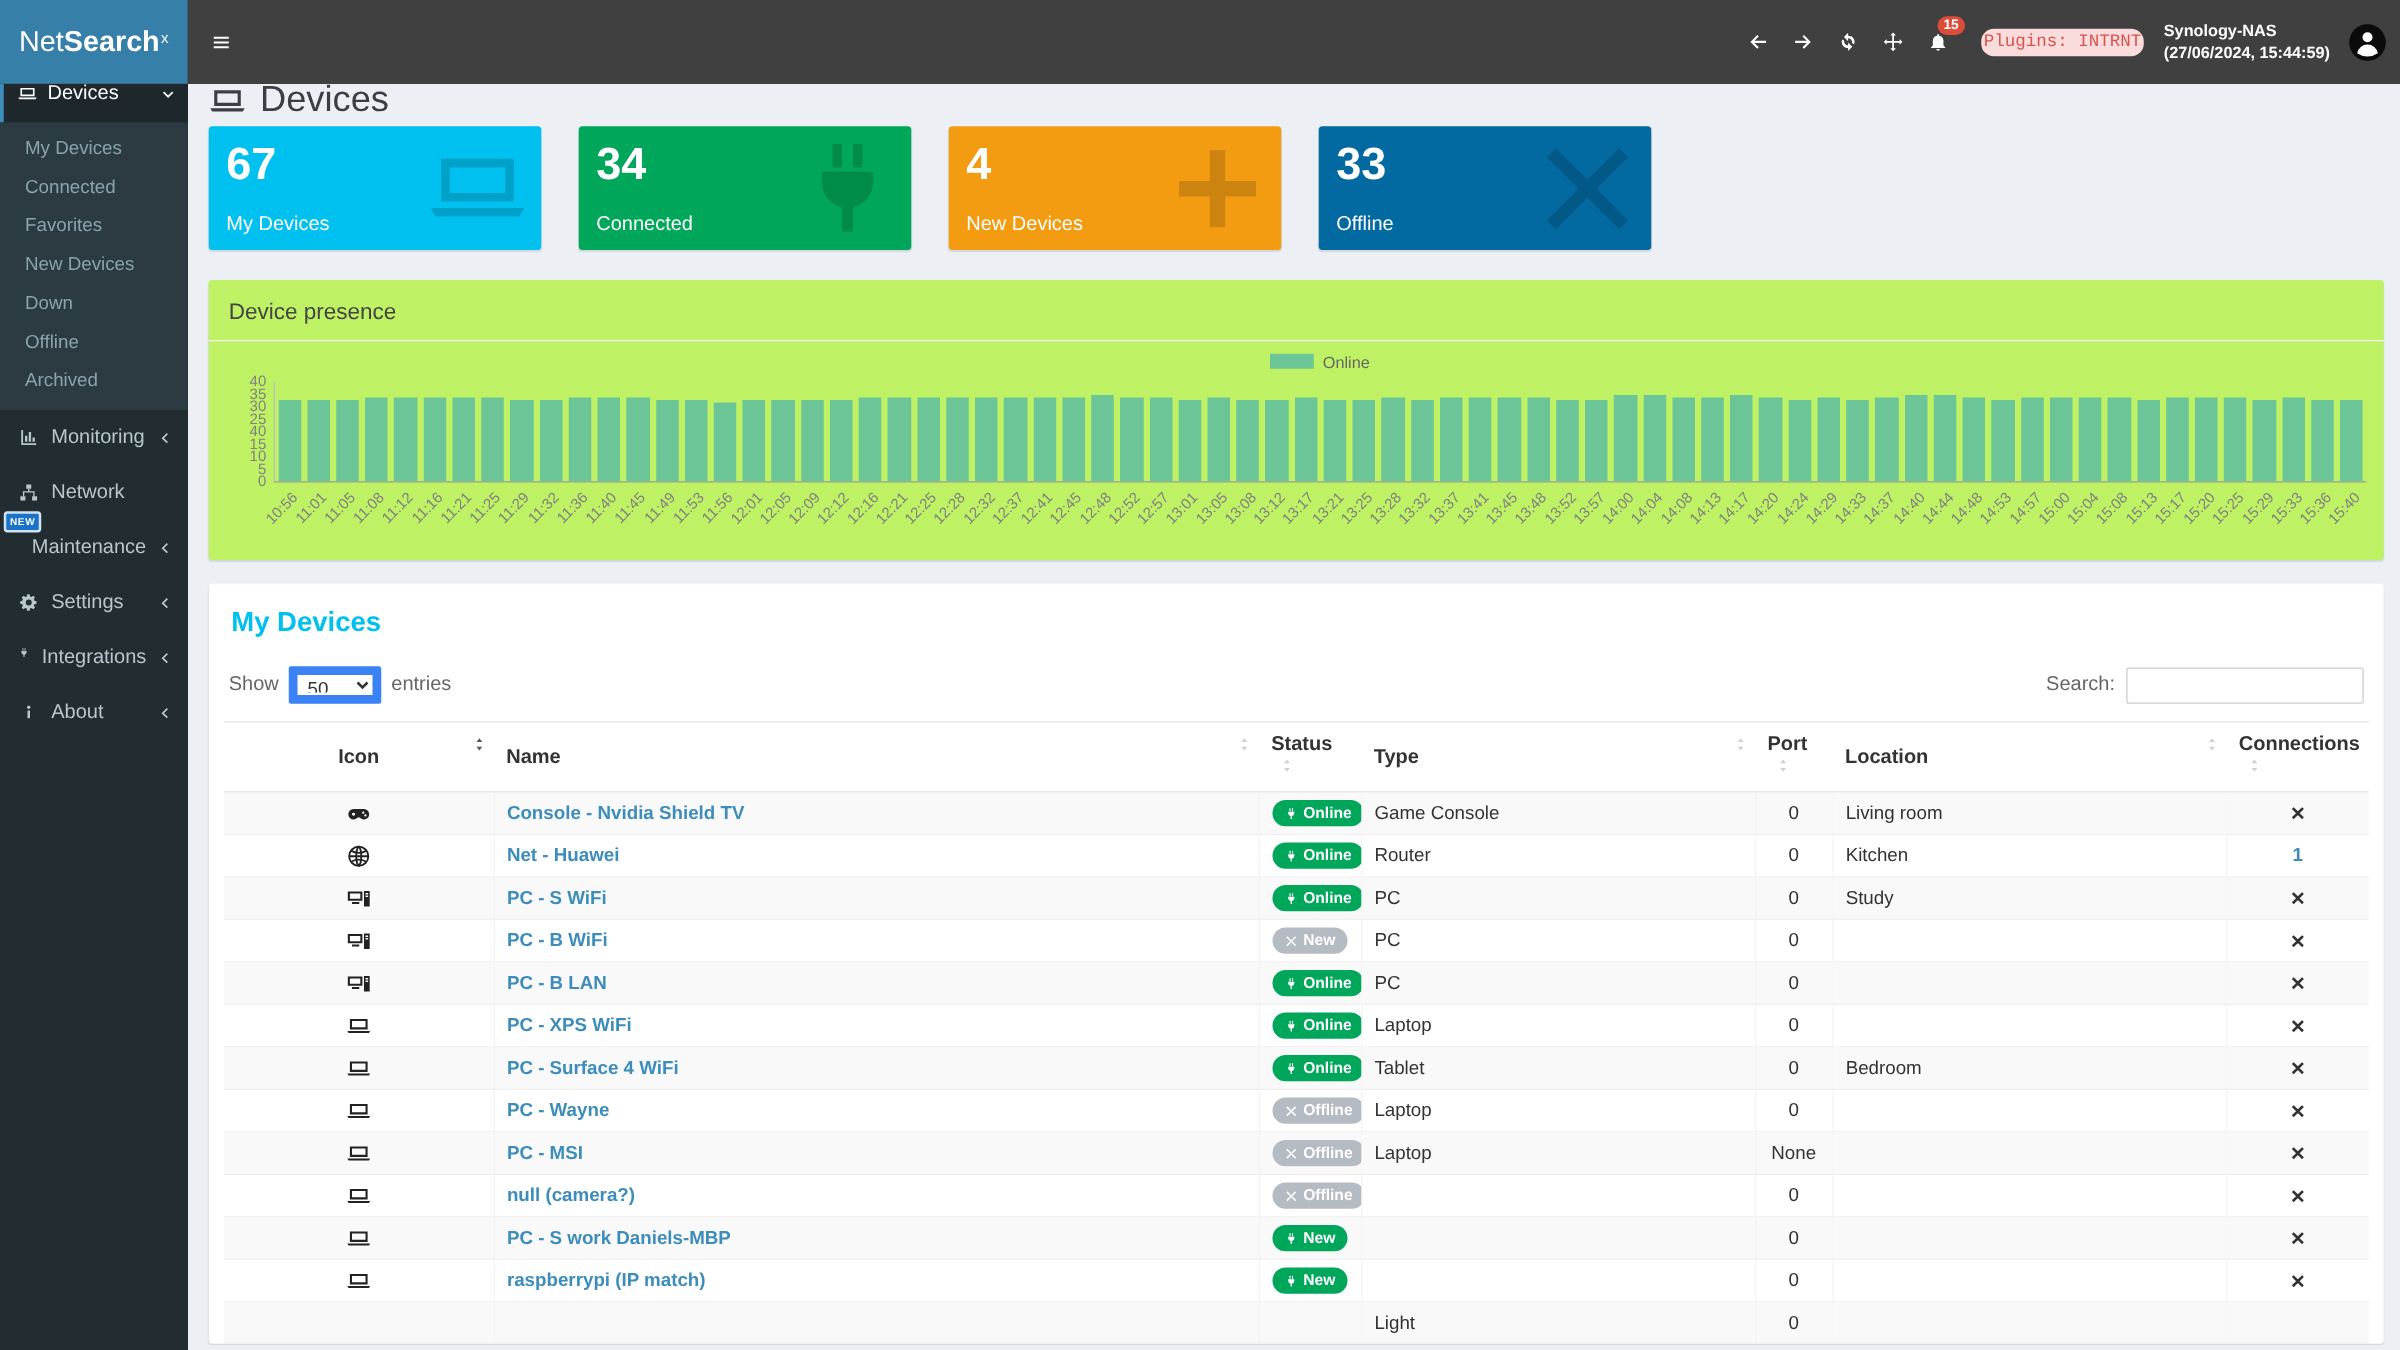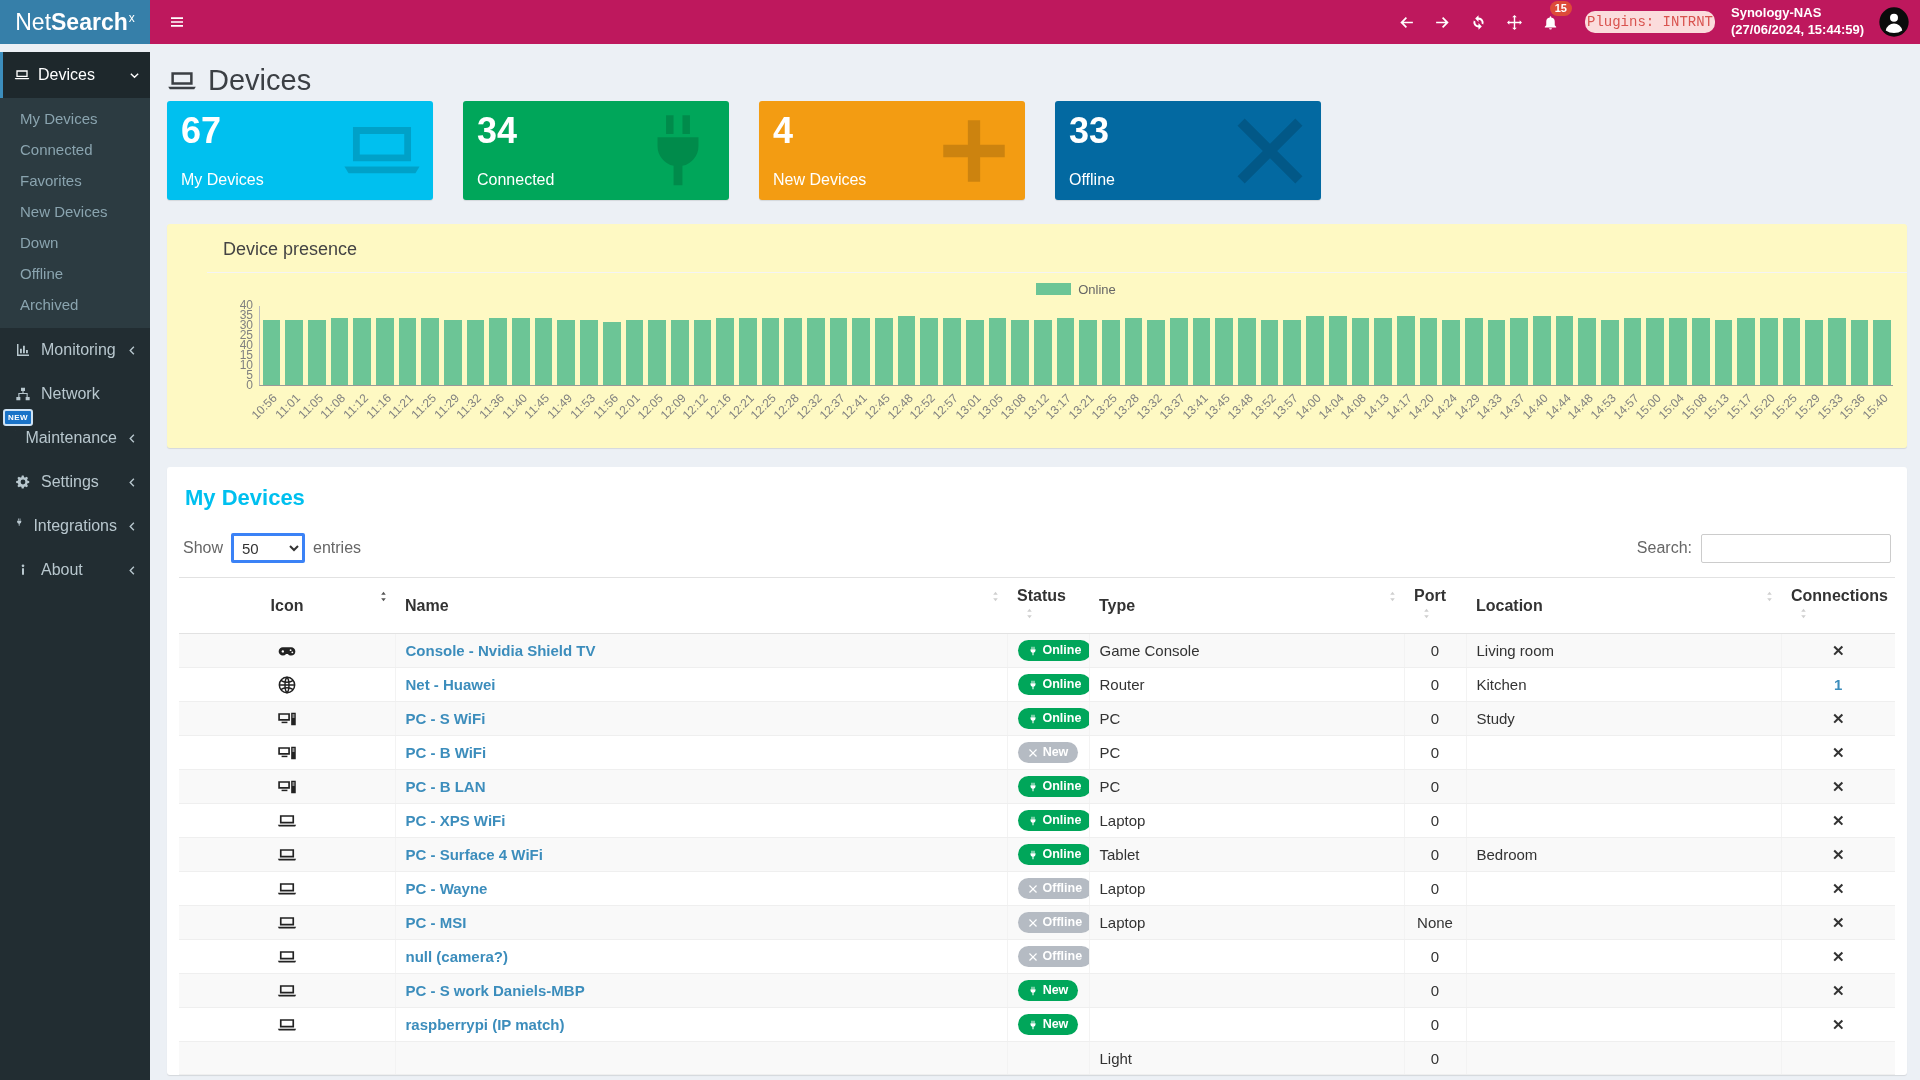--- a/index.html
+++ b/index.html
@@ -1,20 +1,20 @@
 <!DOCTYPE html>
 <html><head>
 <meta charset="utf-8">
 <style>
   * { box-sizing: border-box; margin: 0; padding: 0; }
   html,body { width:1920px; height:1080px; overflow:hidden; font-family:"Liberation Sans",sans-serif; background:#ecf0f5; }
   svg { display:block; }
 
   
-  .navbar { position:fixed; top:0; left:0; right:0; height:44px; background:#be185d; display:flex; align-items:stretch; z-index:50; }
+  .navbar { position:fixed; top:0; left:0; right:0; height:67px; background:#404040; display:flex; align-items:stretch; z-index:50; }
   .logo { width:150px; background:#367fa9; color:#fff; display:flex; align-items:center; justify-content:center; font-size:23px; cursor:pointer; }
   .logo b { font-weight:bold; }
   .logo sup { font-size:12px; margin-left:1px; margin-top:-8px; }
   .hamburger { width:54px; display:flex; align-items:center; justify-content:center; color:#fff; cursor:pointer; }
   .hamburger svg { width:16px; height:16px; }
   .nav-right { margin-left:auto; display:flex; align-items:center; padding-right:10px; }
   .nav-icon { width:36px; height:52px; display:flex; align-items:center; justify-content:center; color:#fff; cursor:pointer; position:relative; }
   .nav-icon svg { width:17px; height:17px; }
   .count-badge { position:absolute; top:5px; right:-3px; background:#dd4b39; color:#fff; font-size:11px; font-weight:bold; line-height:1; padding:2px 5px; border-radius:8px; }
   .plugins-pill { background:#fbdcdc; color:#d9534f; font-family:"Liberation Mono",monospace; font-size:14px; padding:3px 2px; border-radius:10px; margin:0 12px 0 16px; white-space:nowrap; cursor:pointer; }
@@ -39,37 +39,37 @@
   .page-header { padding:12px 17px 2px; color:#3b3f44; font-size:29px; display:flex; align-items:center; gap:11px; line-height:1.15; }
   .page-header svg { width:30px; height:30px; }
 
   .cards { display:flex; gap:30px; padding:2px 17px 0; }
   .card { width:266px; height:99px; border-radius:3px; color:#fff; position:relative; overflow:hidden; cursor:pointer; box-shadow:0 1px 1px rgba(0,0,0,.1); }
   .card .num { font-size:36px; font-weight:bold; margin:9px 0 0 14px; }
   .card .lbl { position:absolute; left:14px; bottom:11px; font-size:16px; }
   .card .icn { position:absolute; right:10px; top:9px; color:rgba(0,0,0,0.16); }
   .card .icn svg { width:82px; height:82px; }
 
-  .chart-card { background:#fef9c3; margin:24px 13px 0 17px; border-radius:3px; box-shadow:0 1px 1px rgba(0,0,0,.1); height:224px; overflow:hidden;padding-left:40px; }
+  .chart-card { background:#bef264; margin:24px 13px 0 17px; border-radius:3px; box-shadow:0 1px 1px rgba(0,0,0,.1); height:224px; overflow:hidden; }
   .chart-title { font-size:18px; color:#444; padding:15px 16px 12px; border-bottom:1px solid #f4f4f4; }
   .chart-body { padding:8px 14px 0 52px; }
   .legend { display:flex; justify-content:center; align-items:center; gap:7px; font-size:13px; color:#666; height:16px; margin-bottom:9px; cursor:pointer; }
   .legend .sw { width:35px; height:12px; }
   .plot { position:relative; height:80px; border-bottom:1px solid #9a9a9a; border-left:1px solid #bdbdbd; }
   .bars { display:flex; align-items:flex-end; height:100%; }
   .bar { flex:1; margin:0 2.5px; }
   .ytick { position:absolute; right:100%; margin-right:7px; transform:translateY(50%); font-size:12px; color:#808080; line-height:1; }
   .xlabels { display:flex; height:56px; }
   .xl { flex:1; position:relative; }
   .xl span { position:absolute; top:5px; right:50%; transform:rotate(-45deg); transform-origin:top right; font-size:12px; color:#808080; white-space:nowrap; }
 
   .table-card { background:#fff; margin:19px 13px 0 17px; border-radius:3px; box-shadow:0 1px 1px rgba(0,0,0,.1); padding:14px 12px 0; }
   .table-title { color:#00c0ef; font-size:22px; font-weight:600; padding:4px 6px 16px; }
   .controls { display:flex; align-items:center; font-size:16px; color:#666; padding:6px 4px 14px; }
-  .controls select { margin:0 8px; width:74px; height:30px; font-size:15px; color:#333; border:3px solid #3b82f6; border-radius:2px; background:#fff; padding:2px 4px; }
+  .controls select { margin:0 8px; width:74px; height:30px; font-size:15px; color:#333; border:7px solid #3b82f6; border-radius:2px; background:#fff; padding:2px 4px; }
   .search-box { margin-left:auto; display:flex; align-items:center; gap:9px; }
   .search-box input { width:190px; height:29px; border:1px solid #ccc; border-radius:2px; padding:0 8px; font-size:15px; }
 
   table.dt { width:100%; border-collapse:collapse; table-layout:fixed; color:#333; }
   .dt th { font-size:16px; font-weight:bold; text-align:left; padding:9px 10px; border-top:1px solid #e2e2e2; border-bottom:1px solid #e2e2e2; position:relative; cursor:pointer; }
   .dt th.c { text-align:center; }
   .sort-ic { display:inline-block; vertical-align:-1px; margin-left:7px; color:#cfcfcf; }
   .sort-ic svg { width:11px; height:13px; display:inline; }
   .sort-right { position:absolute; right:6px; top:11px; }
   .sort-dark { color:#555; }

